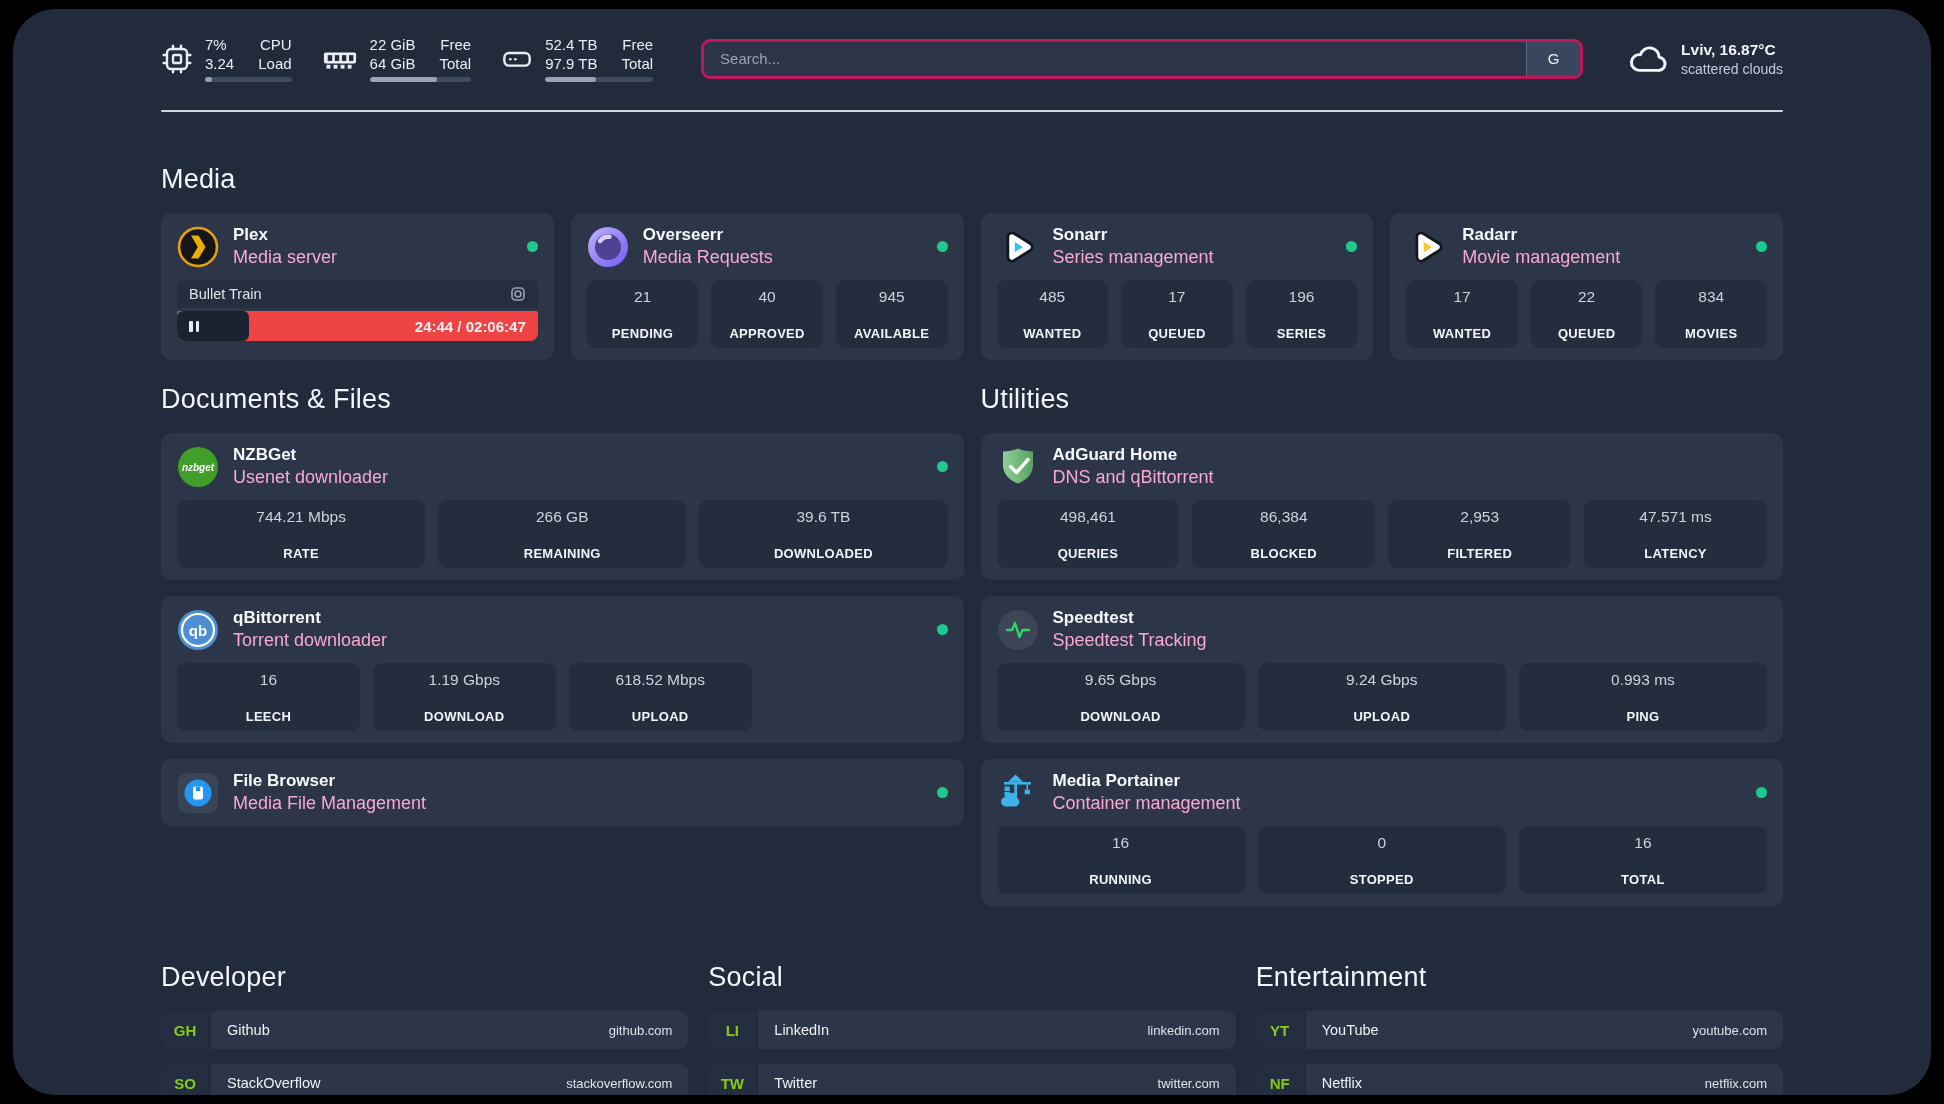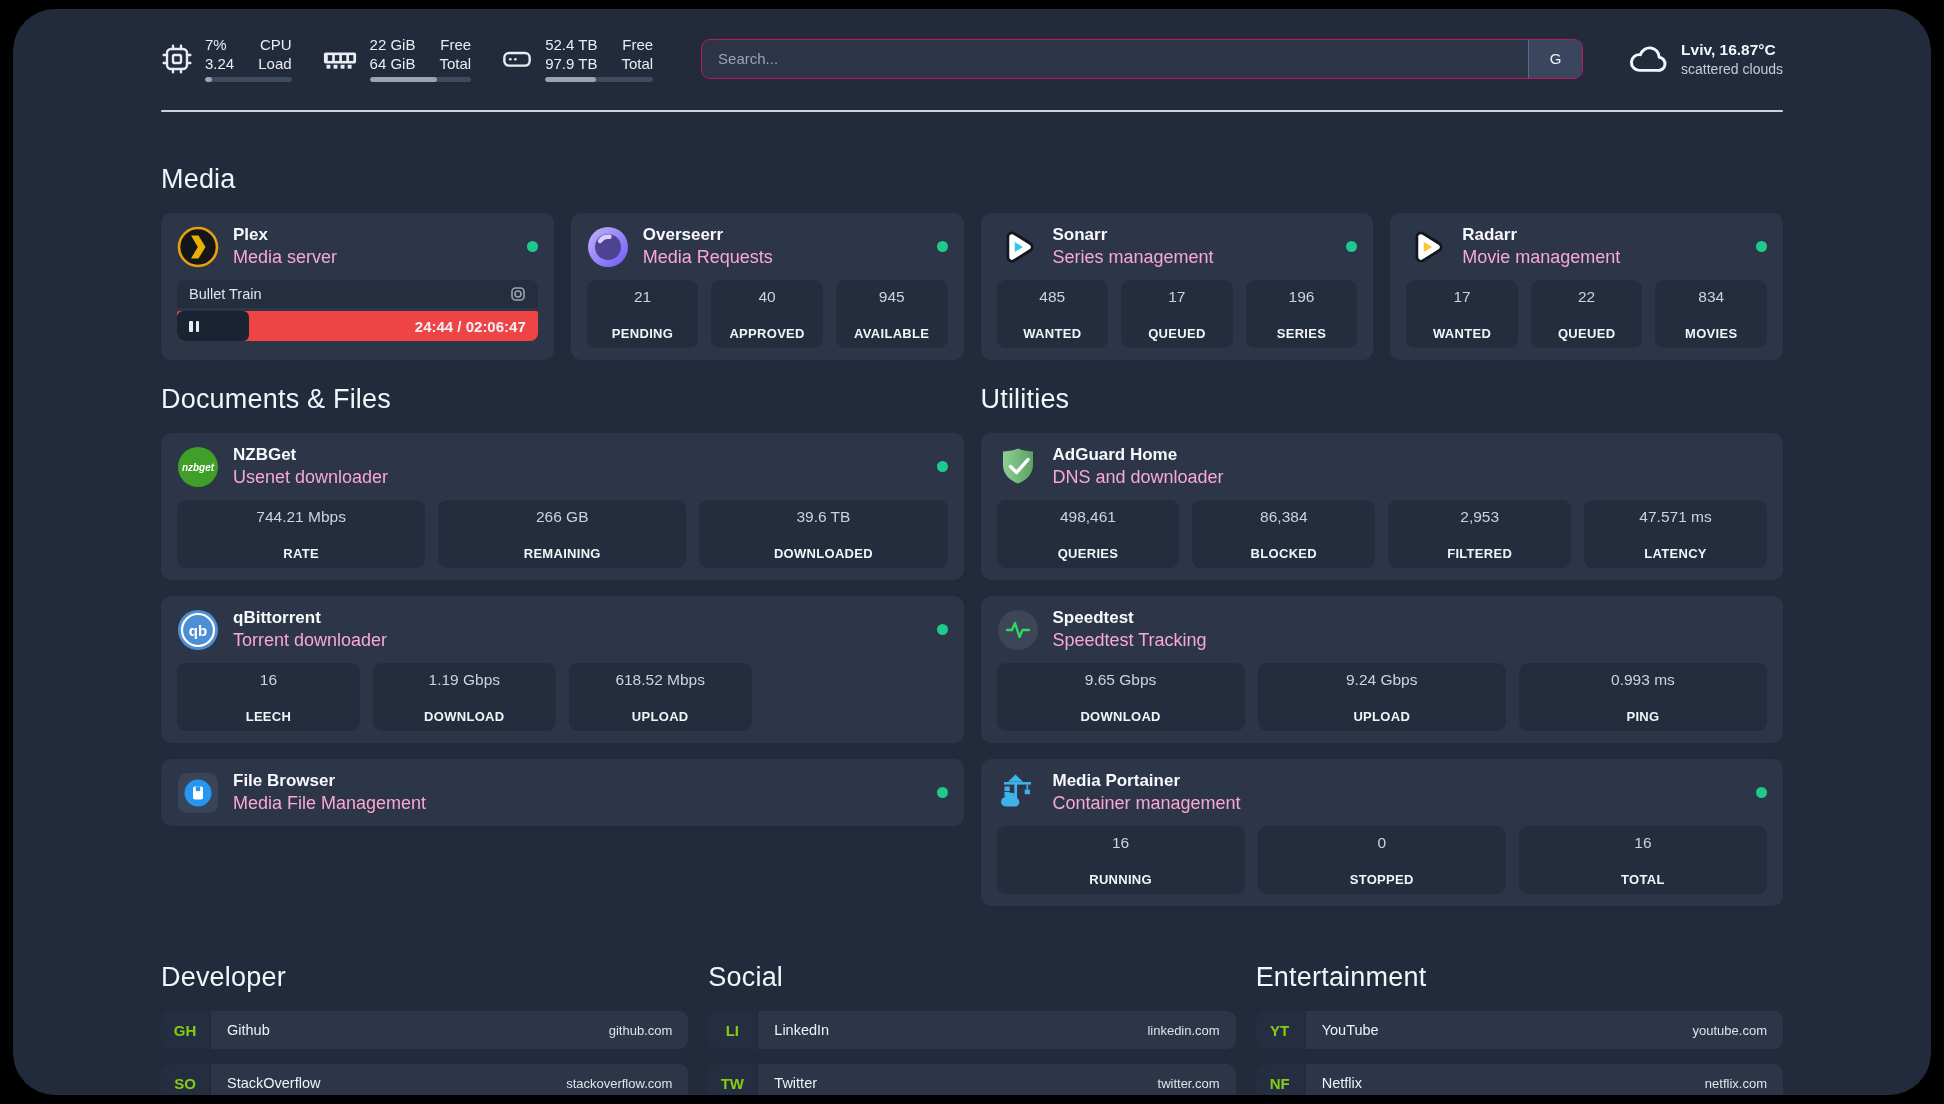--- a/index.html
+++ b/index.html
@@ -11,21 +11,21 @@
   
   .topbar { display:flex; align-items:center; gap:30px; }
   .res-widget { display:flex; align-items:center; gap:12px; }
   .res-icon { width:32px; height:32px; flex:none; }
   .res-grid { display:grid; grid-template-columns:auto auto; column-gap:24px;
               font-size:15px; color:#e9edf3; line-height:19px; }
   .res-grid .lab { text-align:right; }
   .res-track { height:5px; background:rgba(120,135,160,.35); border-radius:3px; margin-top:4px; overflow:hidden; }
   .res-fill { height:100%; background:#99a3b4; border-radius:3px; }
 
-  .searchbar { flex:1; display:flex; height:40px; border:1px solid #be185d;
+  .searchbar { flex:1; display:flex; height:40px; border:3px solid #be185d;
                border-radius:9px; background:#2b3547; overflow:hidden; margin:0 14px 0 18px; }
   .searchbar input { flex:1; background:transparent; border:none; outline:none;
                      color:#e8ecf2; font-size:15px; padding:0 16px; font-family:inherit; }
   .searchbar input::placeholder { color:#98a3b6; }
   .search-btn { width:54px; display:flex; align-items:center; justify-content:center;
                 background:#3a465d; border-left:1px solid #5b6883; color:#eef1f6; font-size:15px; cursor:pointer; }
 
   .weather { display:flex; align-items:center; gap:12px; }
   .weather svg { width:42px; height:42px; }
   .w-loc { font-size:15.5px; font-weight:600; color:#f2f5f9; }
@@ -386,21 +386,21 @@
                     <linearGradient id="agg" x1="0" y1="0" x2="1" y2="0">
                 <stop offset="0" stop-color="#8ed096"></stop>
                       <stop offset="1" stop-color="#5aa263"></stop>
               </linearGradient>
                   </defs>
               <path d="M21 2.5c5.5 2.2 10.8 2.9 15 2.9V19c0 9.3-6.6 15.2-15 18.5C12.6 34.2 6 28.3 6 19V5.4c4.2 0 9.5-.7 15-2.9z" fill="url(#agg)"></path>
               <path d="M13.5 20.5l6 6L31 13.5" stroke="#ffffff" stroke-width="3.4" fill="none" stroke-linecap="round" stroke-linejoin="round"></path>
             </svg>
             <div>
               <div class="svc-name">AdGuard Home</div>
-              <div class="svc-desc">DNS and downloader</div>
+              <div class="svc-desc">DNS and qBittorrent</div>
             </div>
           </div>
           <div class="stat-row cols-4">
             <div class="stat">
               <div class="stat-val">498,461</div>
               <div class="stat-lab">QUERIES</div>
             </div>
             <div class="stat">
               <div class="stat-val">86,384</div>
               <div class="stat-lab">BLOCKED</div>

